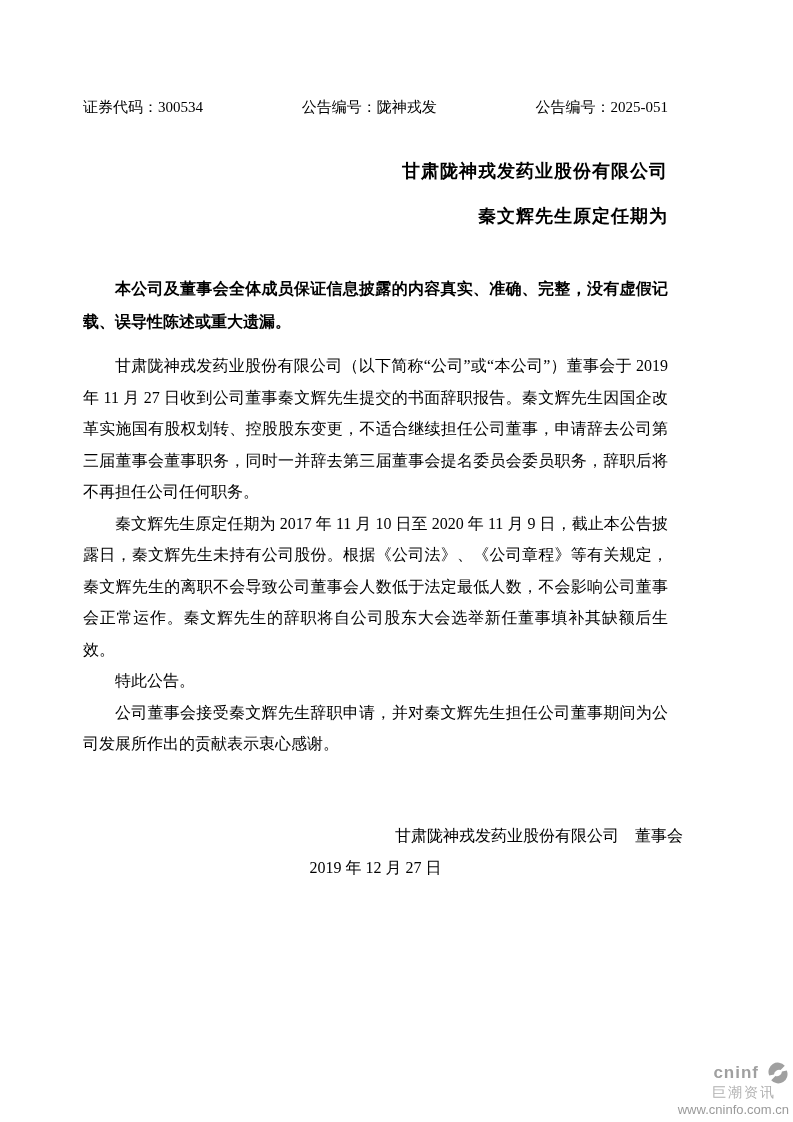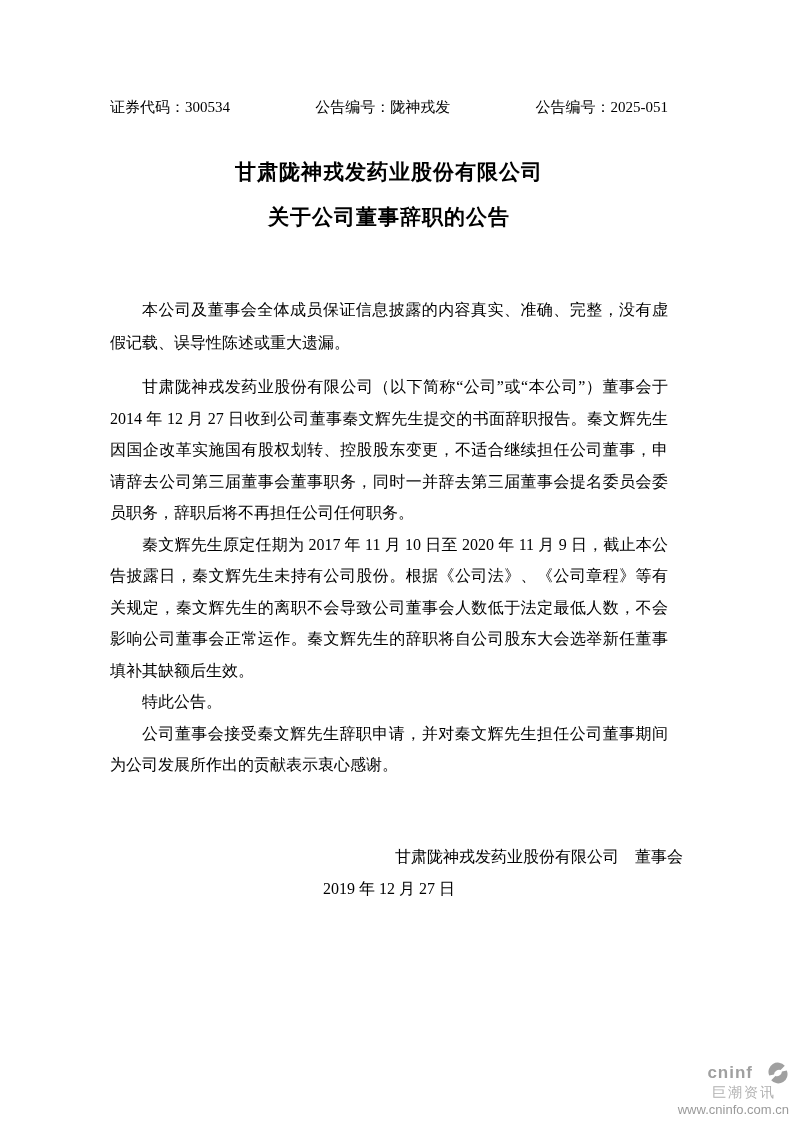--- a/index.html
+++ b/index.html
@@ -6,45 +6,45 @@
     margin: 0;
     padding: 0;
     background: #ffffff;
   }
   .page {
     position: relative;
     width: 793px;
     height: 1122px;
     background: #ffffff;
     box-sizing: border-box;
-    padding: 97px 125px 0 110px;
+    padding: 97px 125px 0 83px;
     font-family: "Liberation Serif", "DejaVu Serif", serif;
     color: #000000;
     overflow: hidden;
   }
   .doc-header {
     display: flex;
     justify-content: space-between;
     font-size: 15px;
     line-height: 20px;
     white-space: nowrap;
   }
   .doc-title {
-    text-align: center;
+    text-align: right;
     font-family: "Liberation Sans", "DejaVu Sans", sans-serif;
     font-weight: bold;
-    font-size: 21px;
+    font-size: 18px;
     line-height: 29px;
   }
   .doc-title.line1 { margin-top: 40px; letter-spacing: 1px; }
   .doc-title.line2 { margin-top: 16px; letter-spacing: 1px; }
   .disclaimer {
-    margin-top: 62px;
+    margin-top: 41px;
     font-family: "Liberation Sans", "DejaVu Sans", sans-serif;
-    font-weight: normal;
+    font-weight: bold;
     font-size: 16px;
     line-height: 33px;
     text-indent: 2em;
     text-align: justify;
   }
   .body-text {
     margin-top: 12px;
     font-size: 16px;
     line-height: 31.5px;
   }
@@ -74,21 +74,21 @@
     bottom: 5px;
     text-align: right;
     color: #a0a0a0;
     font-family: "Liberation Sans", "DejaVu Sans", sans-serif;
     line-height: 1.1;
   }
   .wm-top {
     display: flex;
     align-items: center;
     justify-content: flex-end;
-    gap: 14px;
+    gap: 8px;
   }
   .wm-cninf {
     font-weight: bold;
     font-size: 17px;
     letter-spacing: 1px;
     color: #a0a0a0;
   }
   .wm-swirl { display: block; }
   .wm-cn {
     font-size: 14px;
@@ -108,26 +108,26 @@
 
 <div class="page">
 
   <div class="doc-header">
     <span>证券代码：300534</span>
     <span>公告编号：陇神戎发</span>
     <span>公告编号：2025-051</span>
   </div>
 
   <div class="doc-title line1">甘肃陇神戎发药业股份有限公司</div>
-  <div class="doc-title line2">关于公司董事辞职的公告</div>
+  <div class="doc-title line2">秦文辉先生原定任期为</div>
 
   <div class="disclaimer">本公司及董事会全体成员保证信息披露的内容真实、准确、完整，没有虚假记载、误导性陈述或重大遗漏。</div>
 
   <div class="body-text">
-    <p>甘肃陇神戎发药业股份有限公司（以下简称“公司”或“本公司”）董事会于 2014 年 12 月 27 日收到公司董事秦文辉先生提交的书面辞职报告。秦文辉先生因国企改革实施国有股权划转、控股股东变更，不适合继续担任公司董事，申请辞去公司第三届董事会董事职务，同时一并辞去第三届董事会提名委员会委员职务，辞职后将不再担任公司任何职务。</p>
+    <p>甘肃陇神戎发药业股份有限公司（以下简称“公司”或“本公司”）董事会于 2019 年 11 月 27 日收到公司董事秦文辉先生提交的书面辞职报告。秦文辉先生因国企改革实施国有股权划转、控股股东变更，不适合继续担任公司董事，申请辞去公司第三届董事会董事职务，同时一并辞去第三届董事会提名委员会委员职务，辞职后将不再担任公司任何职务。</p>
     <p>秦文辉先生原定任期为 2017 年 11 月 10 日至 2020 年 11 月 9 日，截止本公告披露日，秦文辉先生未持有公司股份。根据《公司法》、《公司章程》等有关规定，秦文辉先生的离职不会导致公司董事会人数低于法定最低人数，不会影响公司董事会正常运作。秦文辉先生的辞职将自公司股东大会选举新任董事填补其缺额后生效。</p>
     <p>特此公告。</p>
     <p>公司董事会接受秦文辉先生辞职申请，并对秦文辉先生担任公司董事期间为公司发展所作出的贡献表示衷心感谢。</p>
   </div>
 
   <div class="signature">
     <div class="sig-company">甘肃陇神戎发药业股份有限公司　董事会</div>
     <div class="sig-date">2019 年 12 月 27 日</div>
   </div>
 

